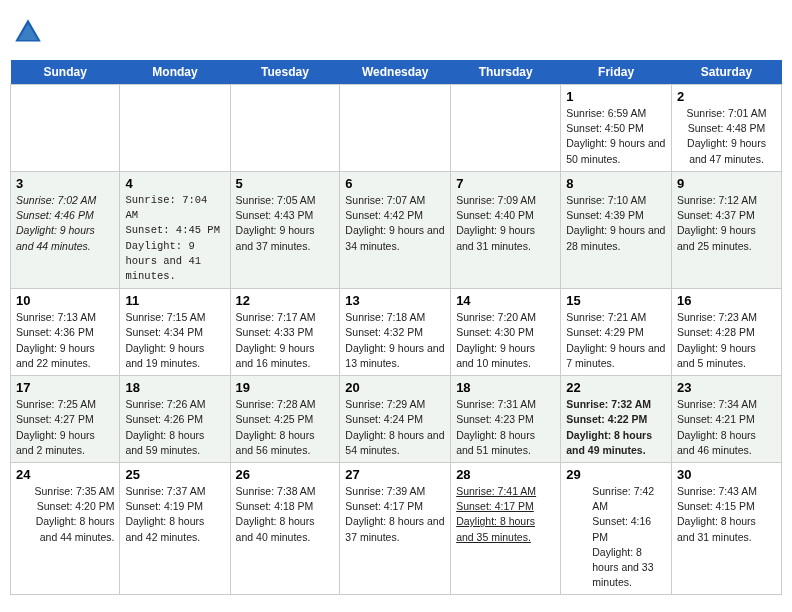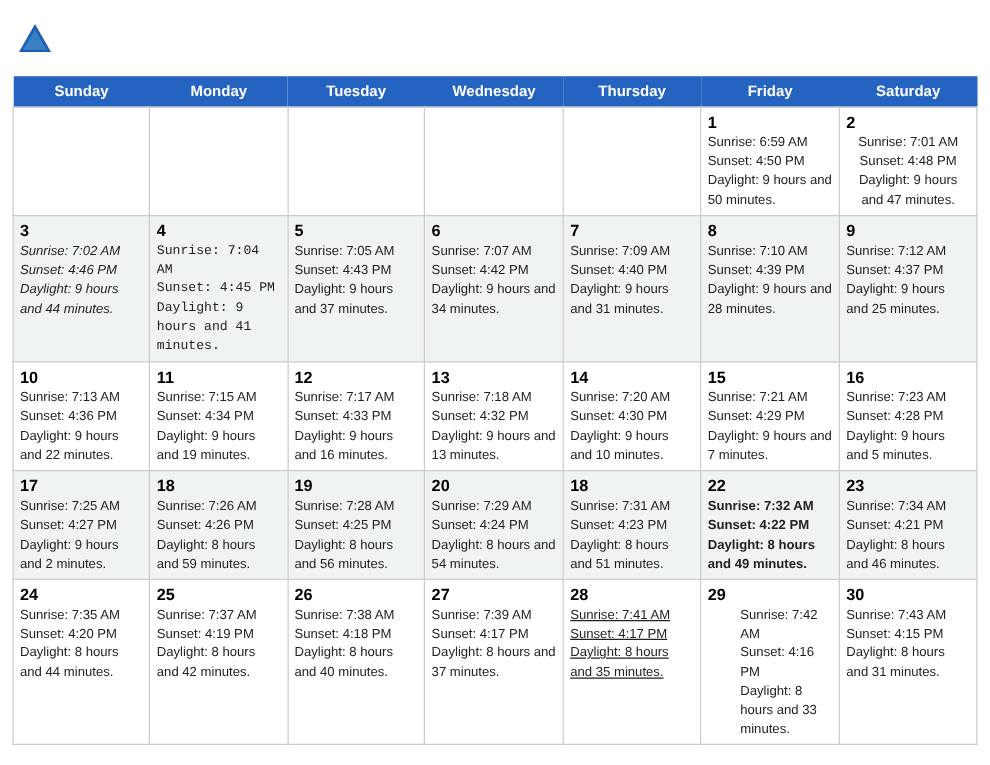--- a/index.html
+++ b/index.html
@@ -276,21 +276,21 @@
         <td>
           <span class="day-num">23</span>
           <div class="day-info" style="white-space: pre-line;">Sunrise: 7:34 AM
 Sunset: 4:21 PM
 Daylight: 8 hours and 46 minutes.</div>
         </td>
       </tr>
       <tr>
         <td>
           <span class="day-num">24</span>
-          <div class="day-info" style="white-space: pre-line;">Sunrise: 7:35 AM
+          <div class="day-info" style="white-space: pre-line; text-align: right;">Sunrise: 7:35 AM
 Sunset: 4:20 PM
 Daylight: 8 hours and 44 minutes.</div>
         </td>
         <td>
           <span class="day-num">25</span>
           <div class="day-info" style="white-space: pre-line;">Sunrise: 7:37 AM
 Sunset: 4:19 PM
 Daylight: 8 hours and 42 minutes.</div>
         </td>
         <td>

